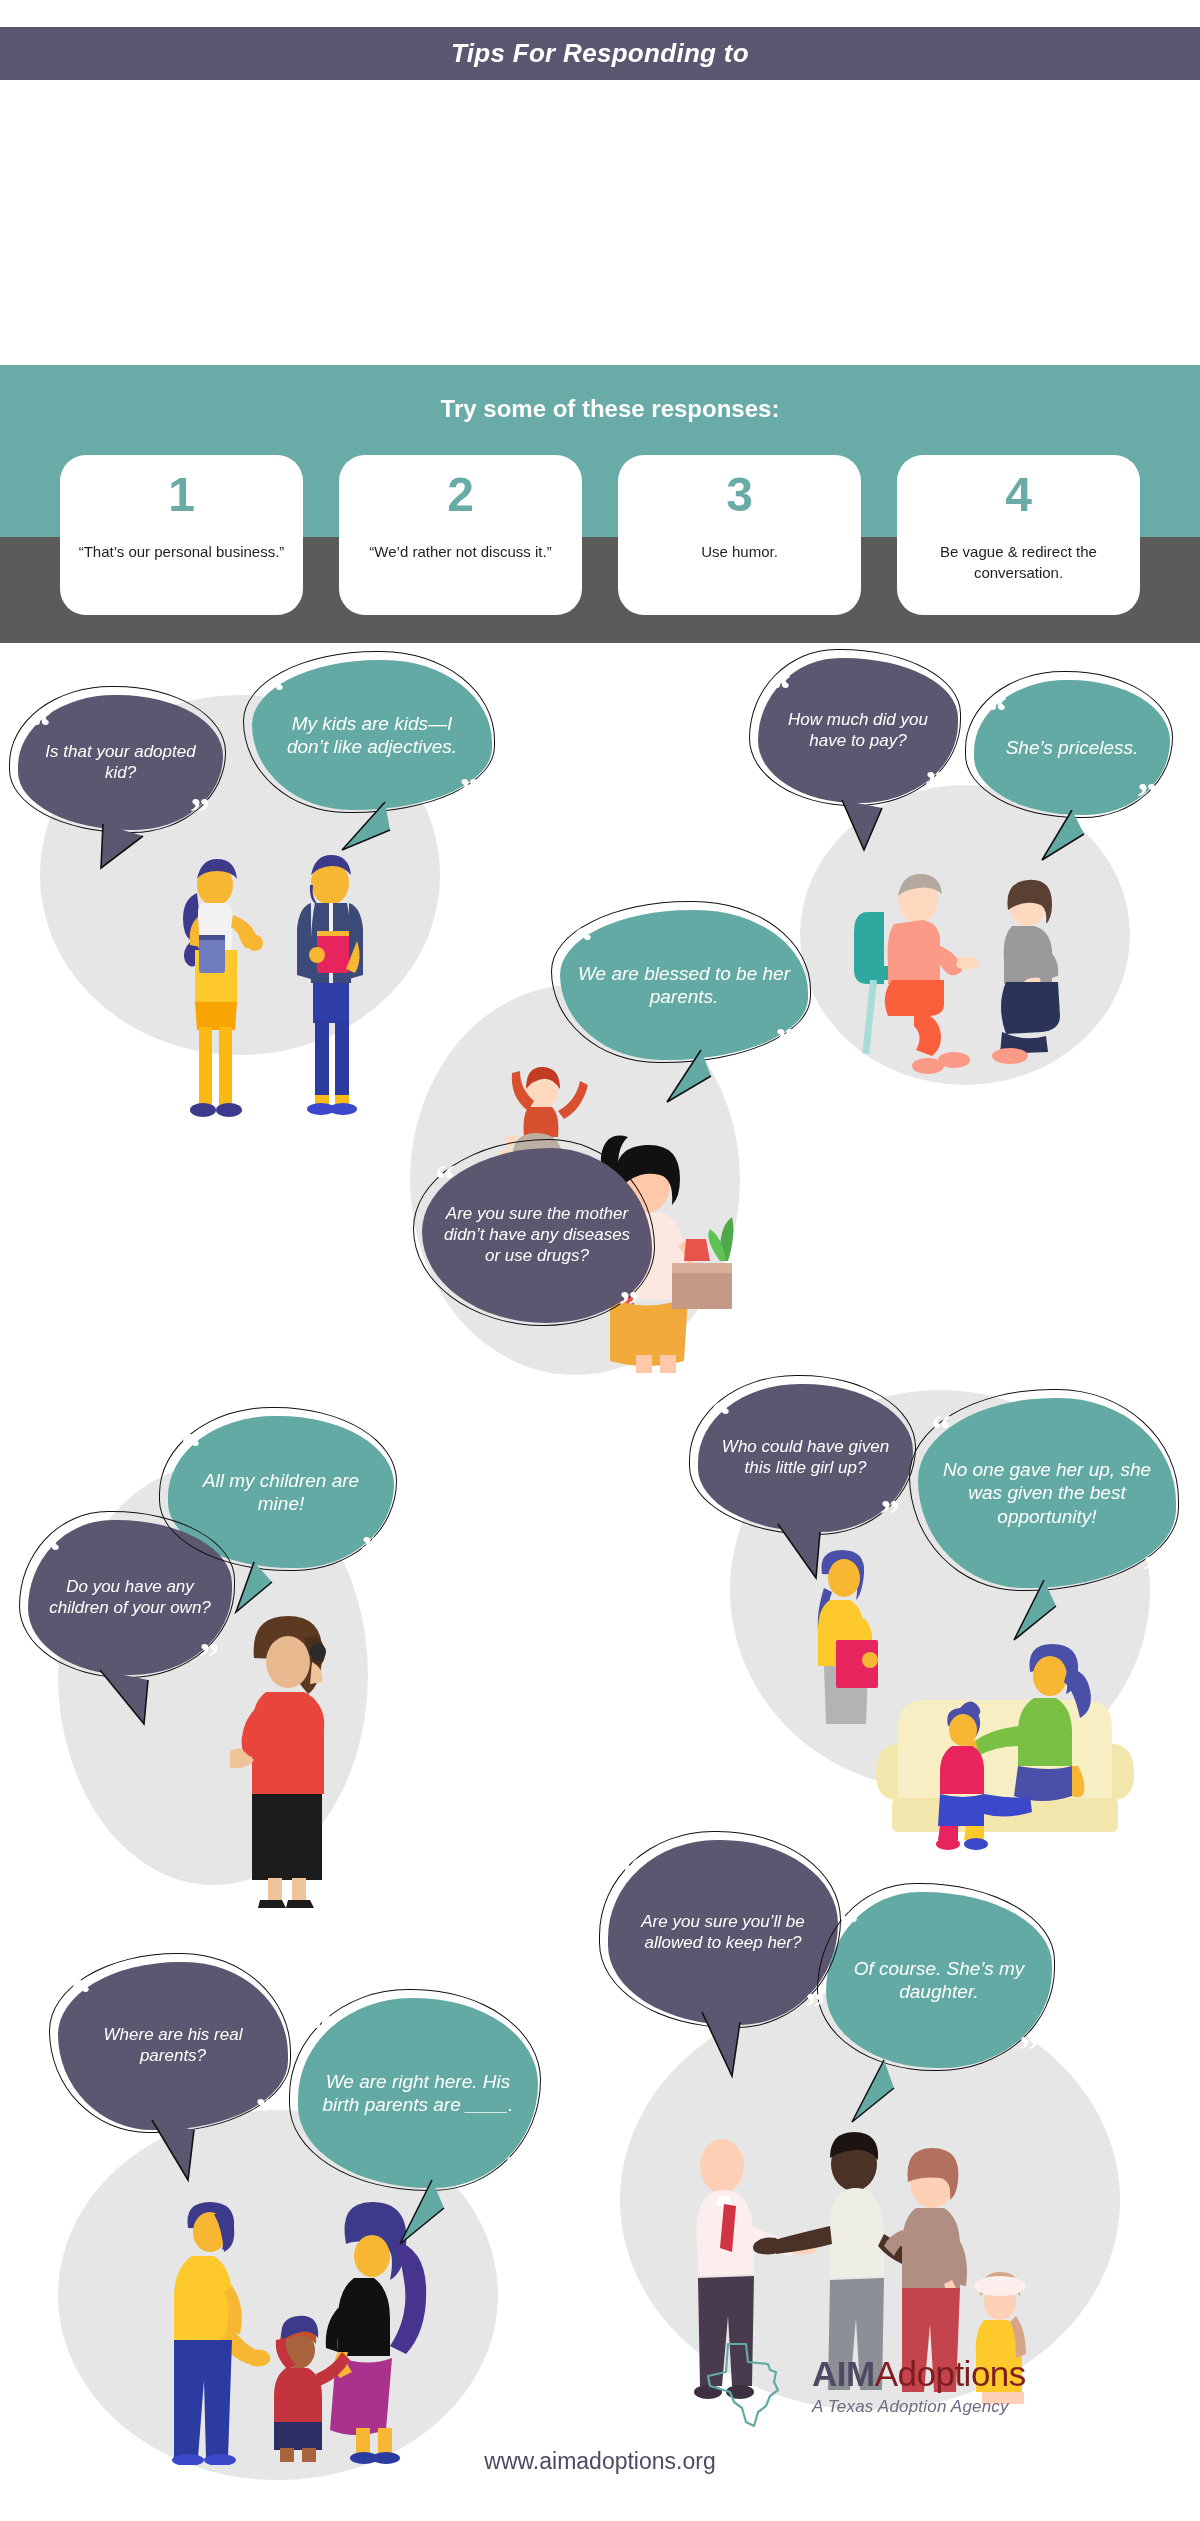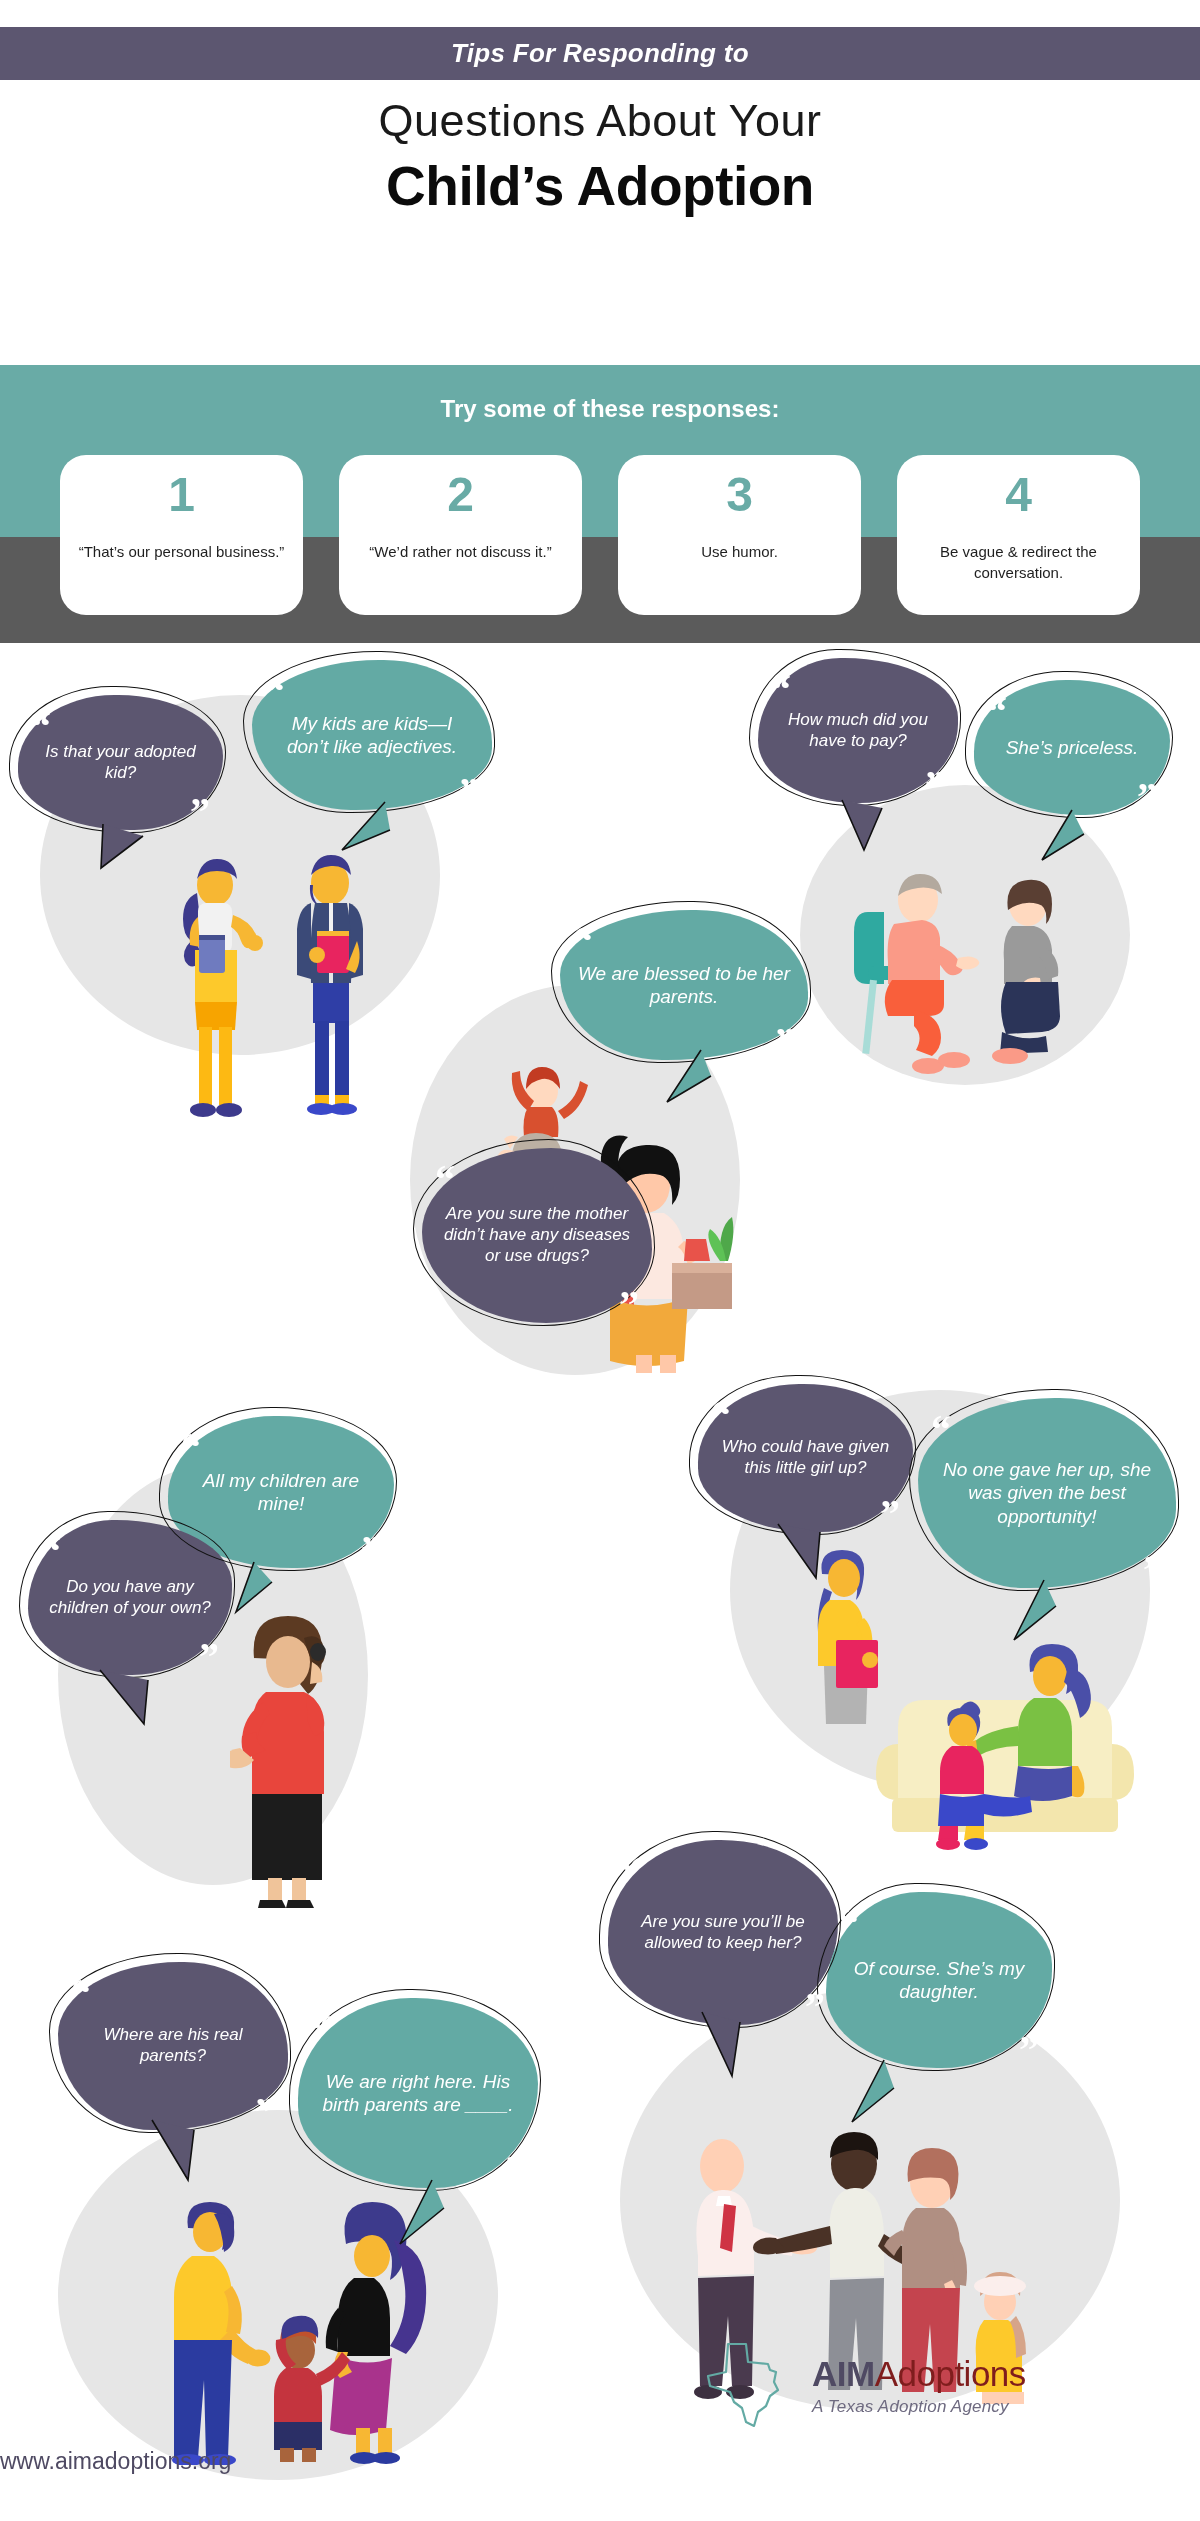--- a/index.html
+++ b/index.html
@@ -175,36 +175,32 @@
   .logo-text { margin-left: 14px; }
   .logo-main { font-size: 35px; color: #4f4a63; letter-spacing: -0.5px; line-height: 1; }
   .logo-main b { font-weight: 800; }
   .logo-main span.lite { font-weight: 400; color: #7f1d1d; }
   .logo-sub {
     font-size: 17px; font-style: italic; color: #6e6a80;
     margin-top: 6px; letter-spacing: 0.2px;
   }
   .url {
     position: absolute; left: 0; top: 2448px; width: 1200px;
-    text-align: left; font-size: 23px; color: #4f4a63; font-weight: 500;
+    text-align: center; font-size: 23px; color: #4f4a63; font-weight: 500;
   }
 </style>
 </head>
 <body>
 
 <div class="page">
 
   <div class="topbar">
     <div class="topbar-text">Tips For Responding to</div>
   </div>
 
-  <div class="title-block">
-    <div class="title-line1">Questions About Your</div>
-    <div class="title-line2">Child’s Adoption</div>
-  </div>
 
 
   <div class="band-teal"></div>
   <div class="band-gray"></div>
   <div class="band-title">Try some of these responses:</div>
 
   <div class="cards">
     <div class="card">
       <div class="card-num">1</div>
       <div class="card-text">“That’s our personal business.”</div>

